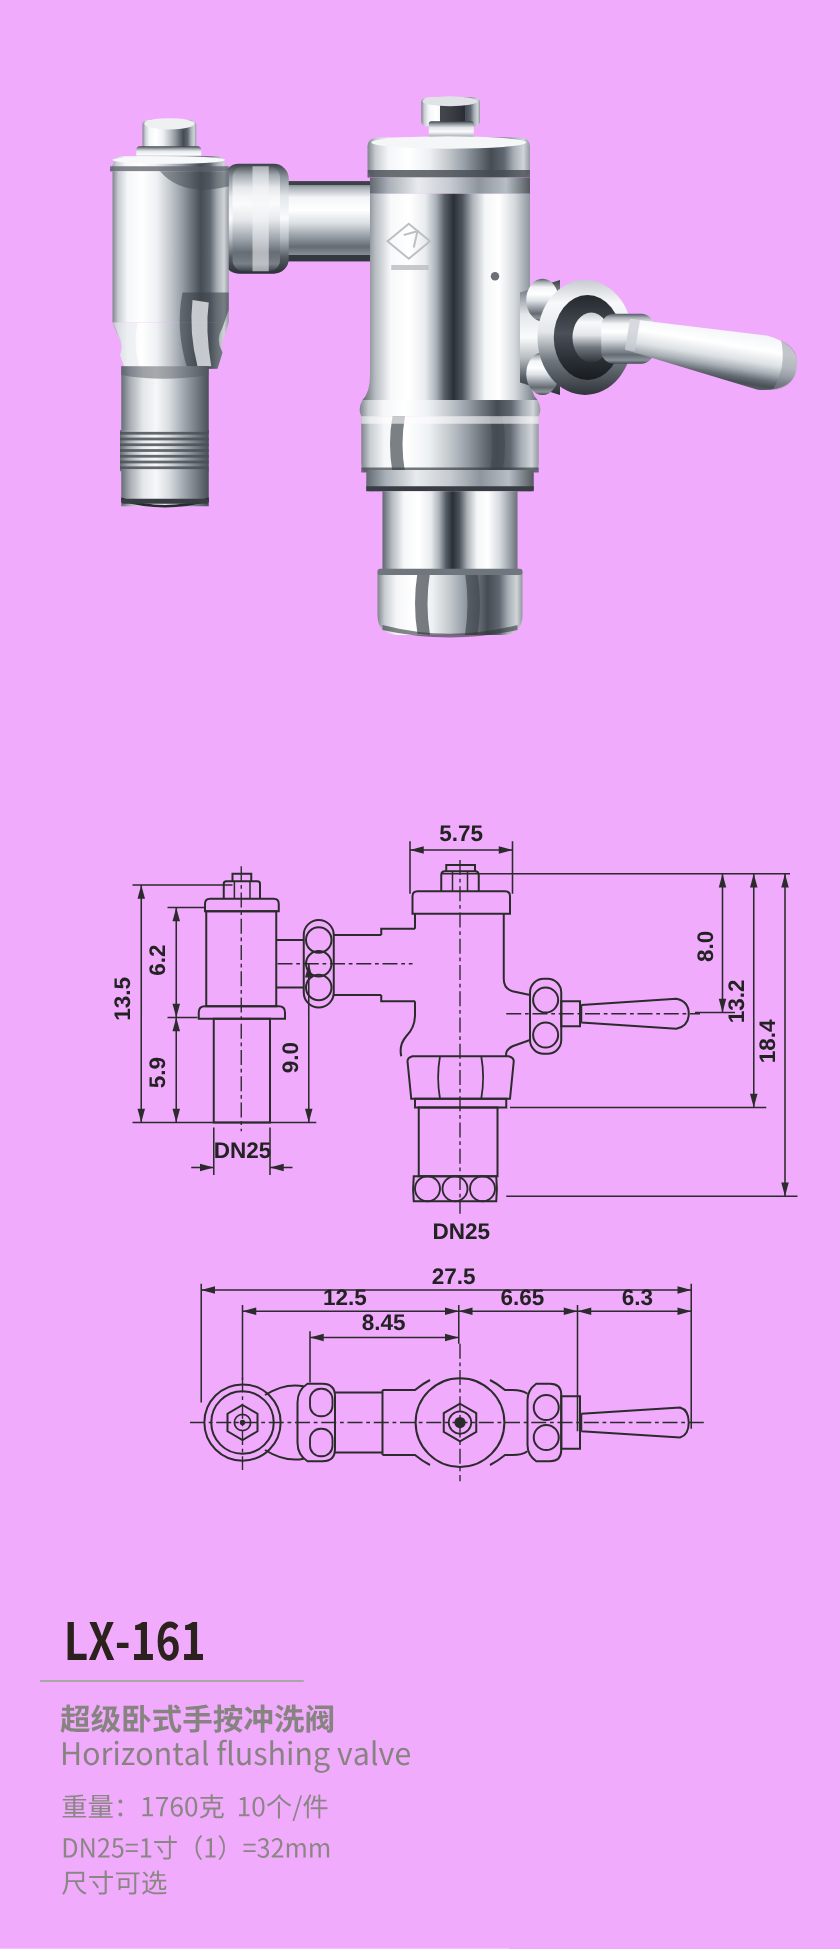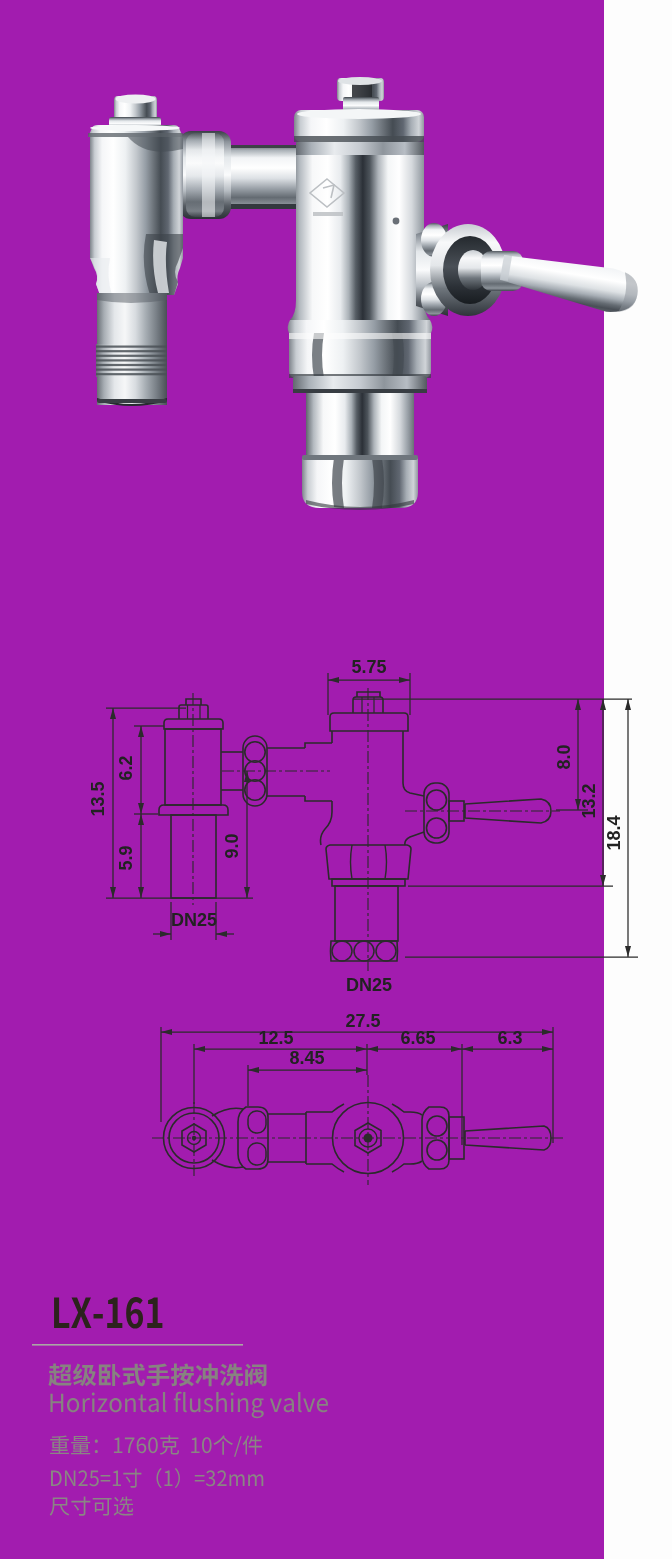--- a/index.html
+++ b/index.html
@@ -1,17 +1,17 @@
 <!DOCTYPE html>
 <html><head>
 <meta charset="utf-8">
 <style>
 html,body{margin:0;padding:0;}
 body{width:672px;height:1559px;background:#fdfdfd;font-family:"Liberation Sans",sans-serif;overflow:hidden;}
-#page{position:relative;width:604px;height:1559px;background:#a21caf;}
+#page{position:relative;width:672px;height:1559px;background:#f0abfc;}
 .abs{position:absolute;}
 </style>
 </head>
 <body>
 <div id="page">
 
 <svg class="abs" style="left:0;top:0" width="672" height="560" viewBox="0 0 672 560">
 <defs>
 <linearGradient id="cv" x1="0" y1="0" x2="1" y2="0">
 <stop offset="0" stop-color="#7e848b"></stop>

